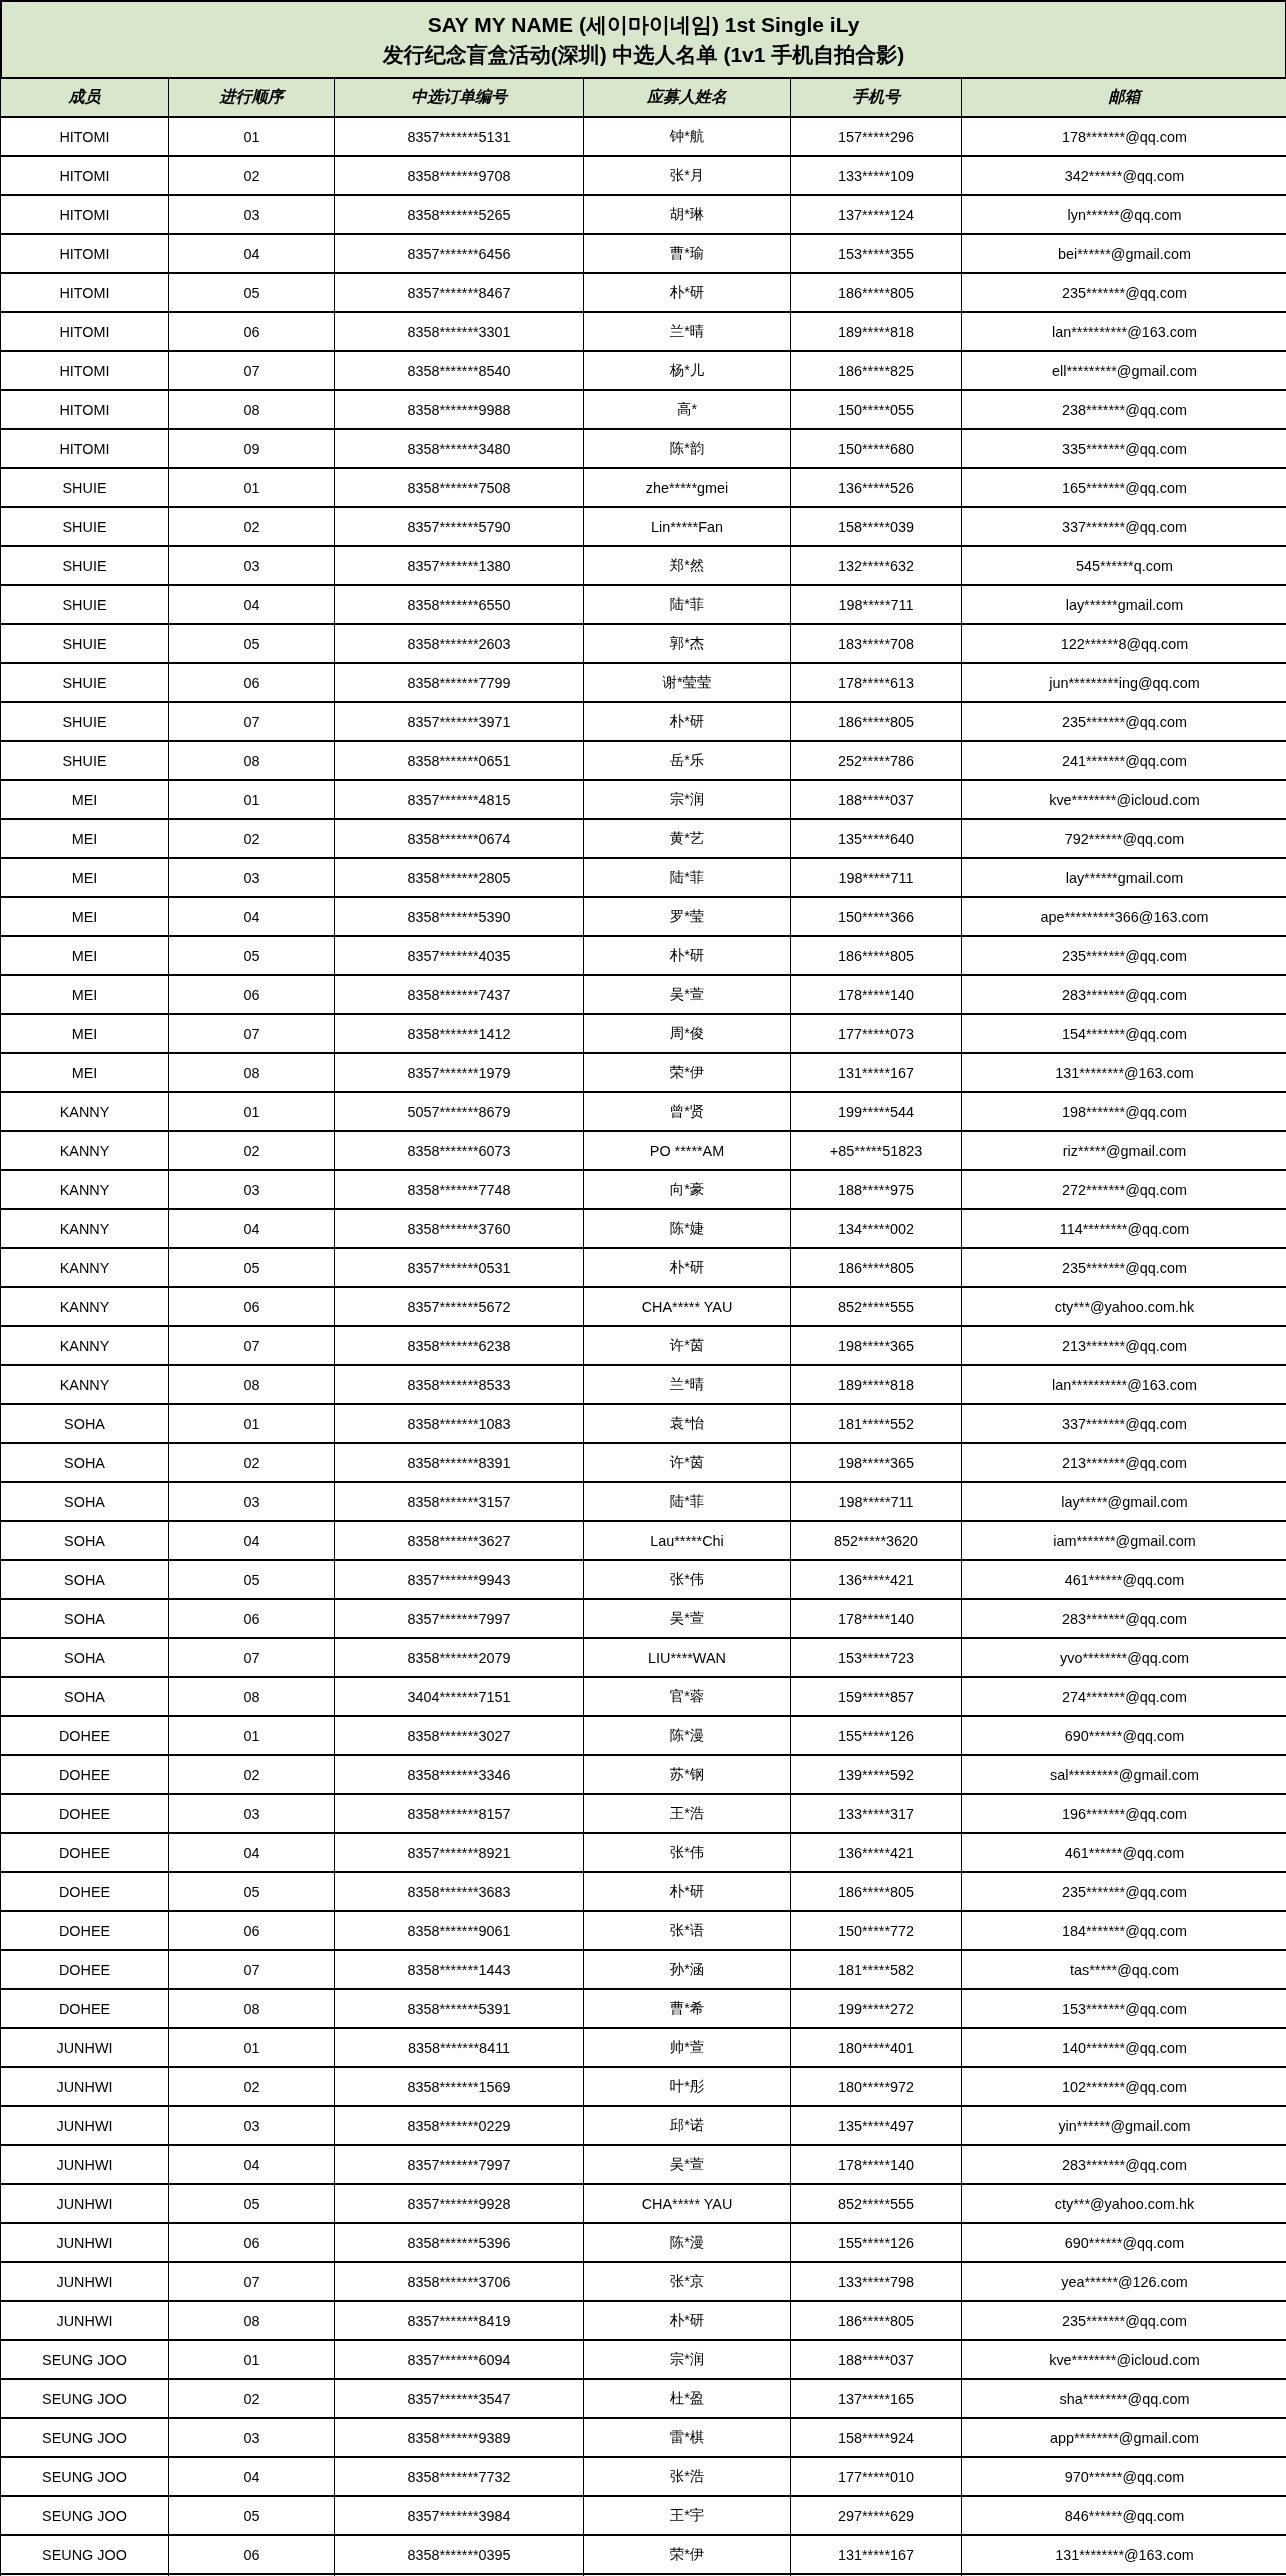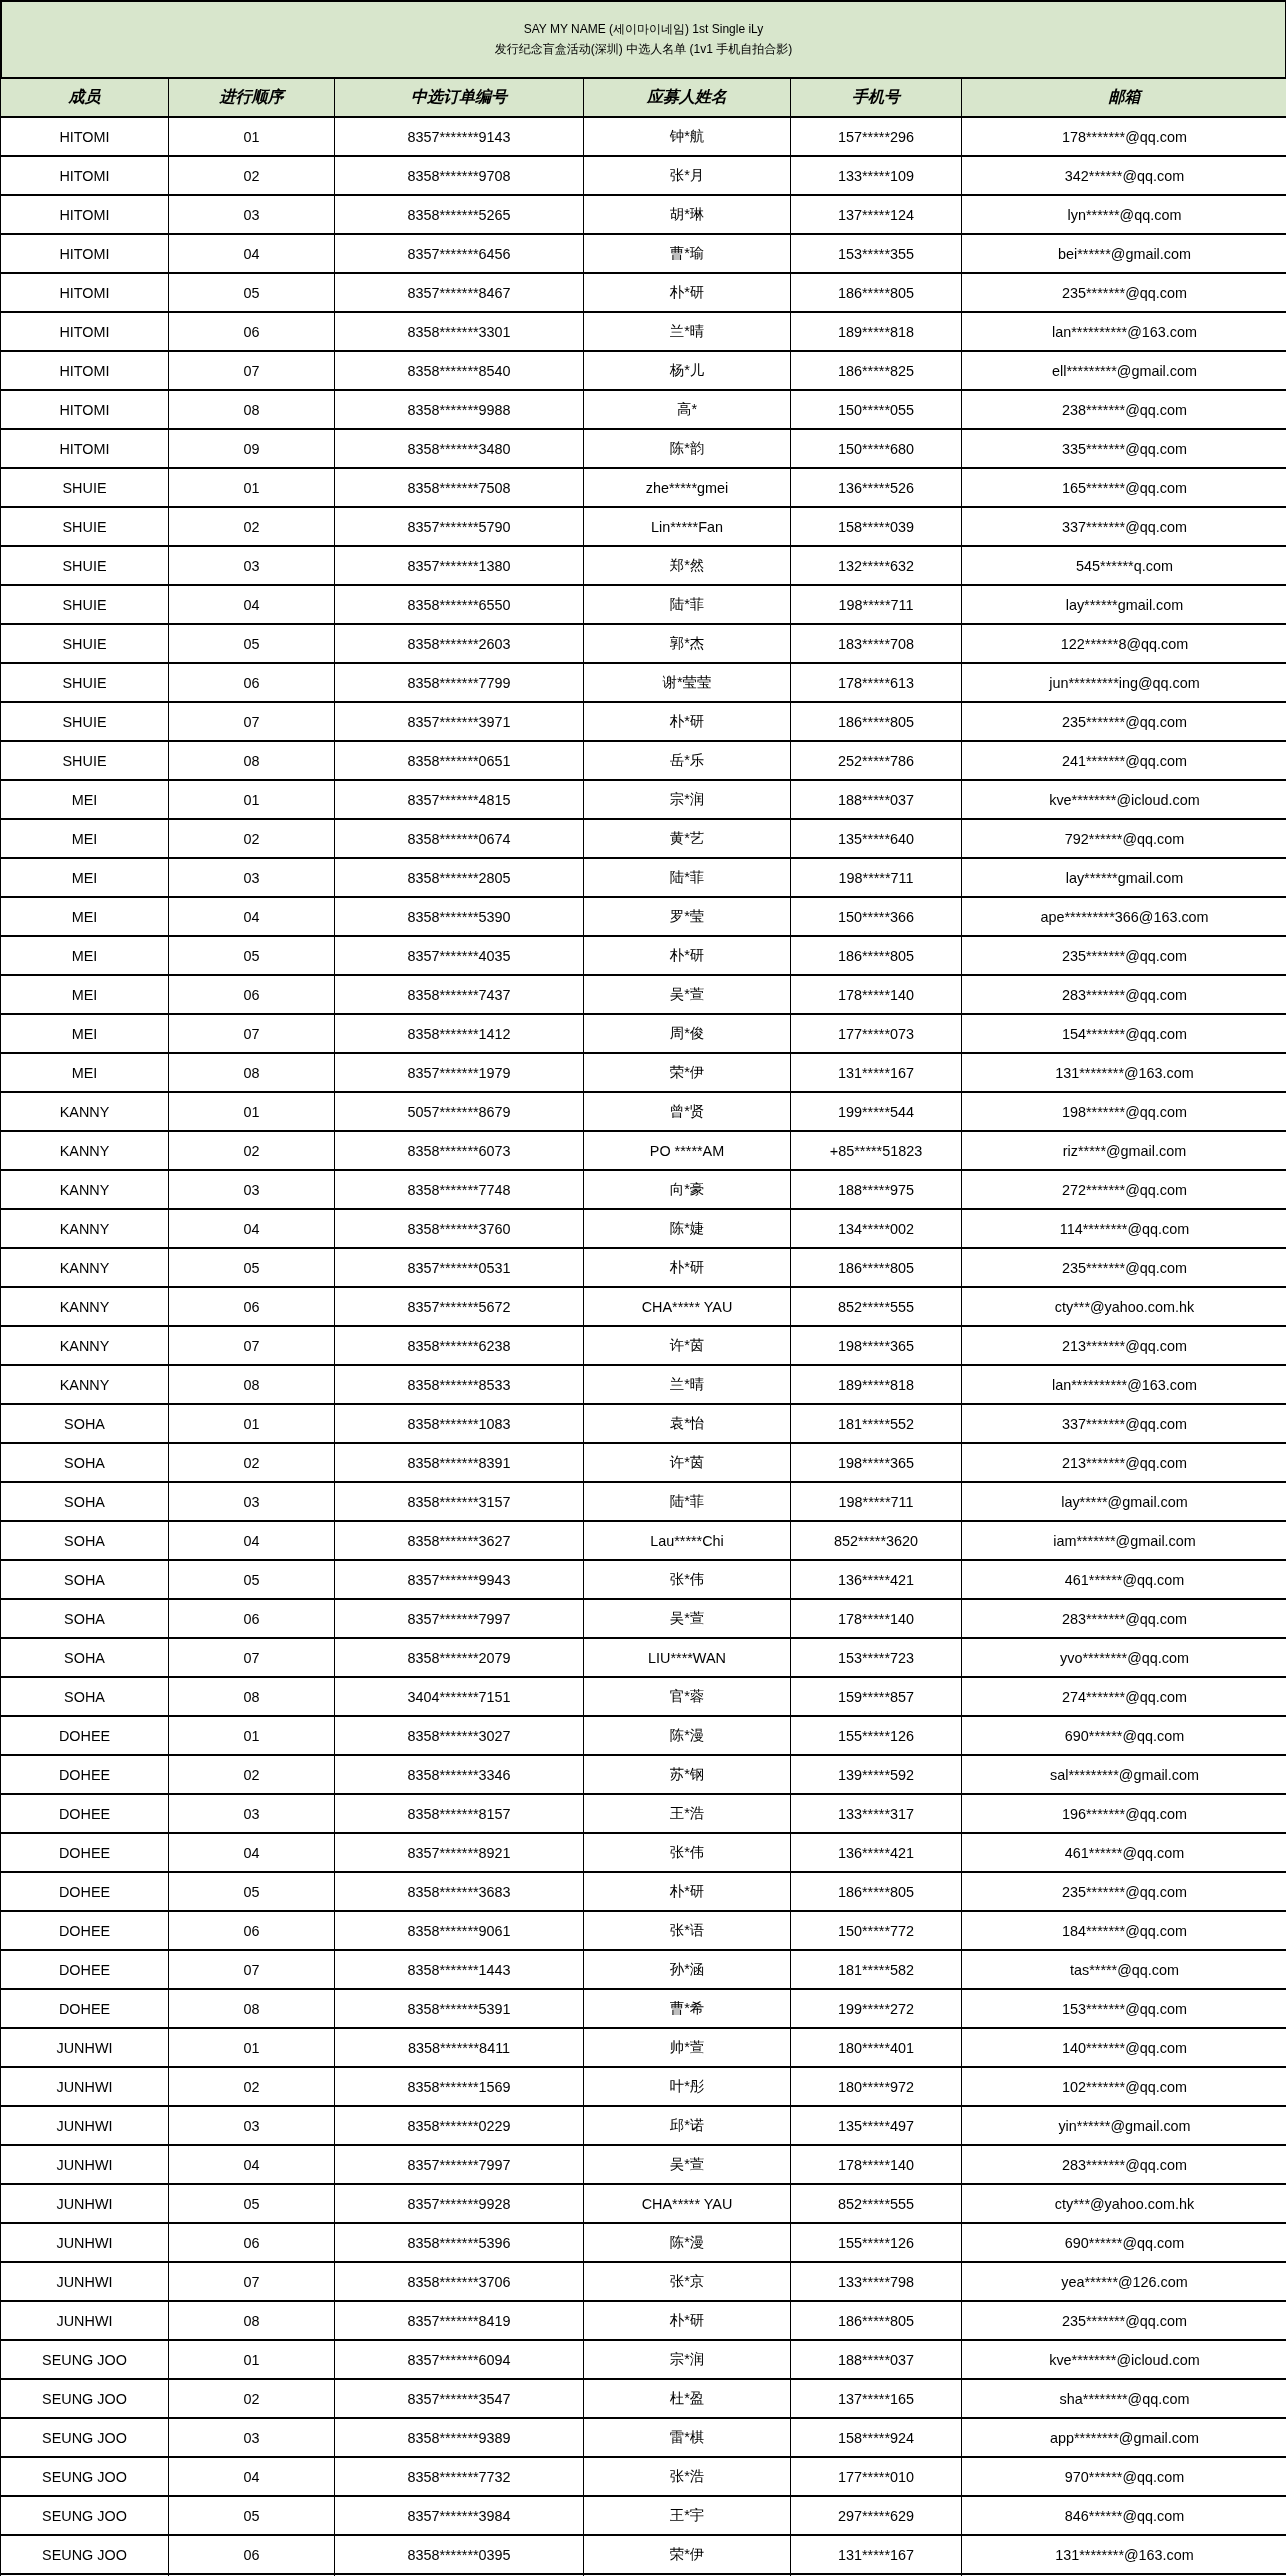--- a/index.html
+++ b/index.html
@@ -22,22 +22,22 @@
     border: 2.1px solid var(--border-color, #000);
     border-bottom: none;
     display: flex;
     flex-direction: column;
     align-items: center;
     justify-content: center;
     gap: 7.2px;
     text-align: center;
   }
   .title-line {
-    font-weight: normal;
-    font-size: 12px;
+    font-weight: bold;
+    font-size: 21px;
     line-height: 1.1;
   }
   table.roster {
     width: 1287px;
     border-collapse: collapse;
     table-layout: fixed;
   }
   table.roster th,
   table.roster td {
     box-sizing: border-box;
@@ -93,21 +93,21 @@
         <th>中选订单编号</th>
         <th>应募人姓名</th>
         <th>手机号</th>
         <th>邮箱</th>
       </tr>
     </thead>
     <tbody>
         <tr>
           <td>HITOMI</td>
           <td>01</td>
-          <td>8357*******9143</td>
+          <td>8357*******5131</td>
           <td>钟*航</td>
           <td>157*****296</td>
           <td>178*******@qq.com</td>
         </tr>
         <tr>
           <td>HITOMI</td>
           <td>02</td>
           <td>8358*******9708</td>
           <td>张*月</td>
           <td>133*****109</td>

